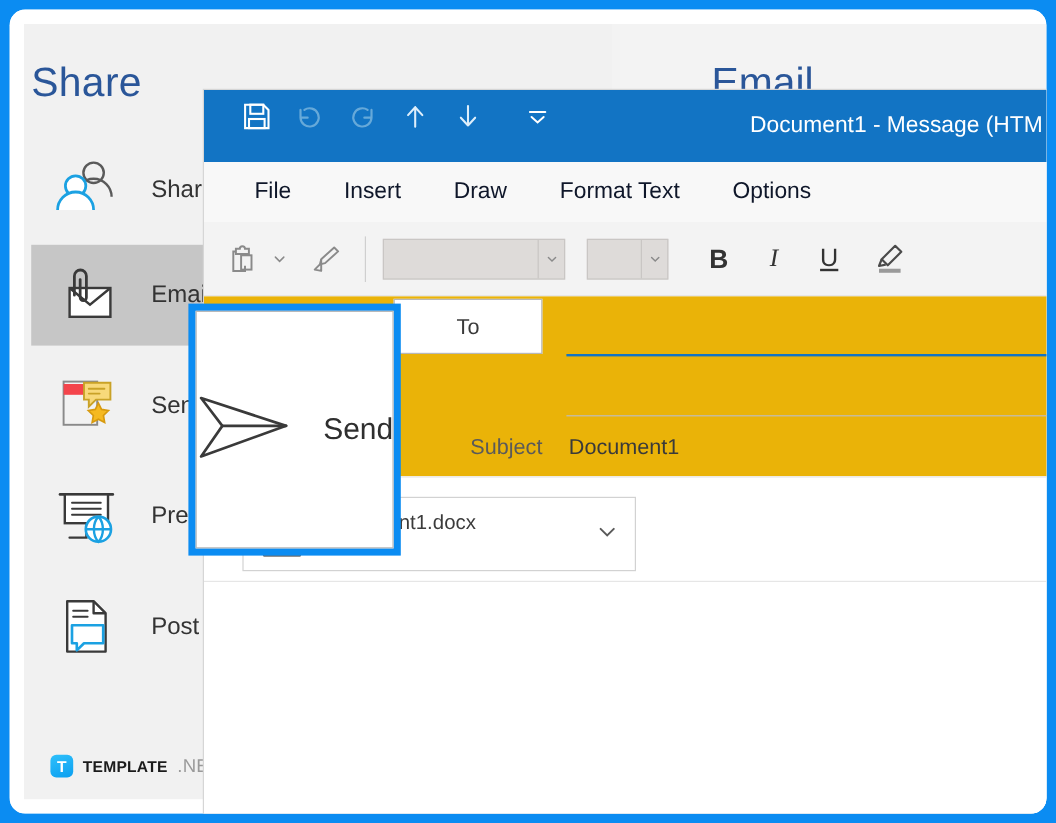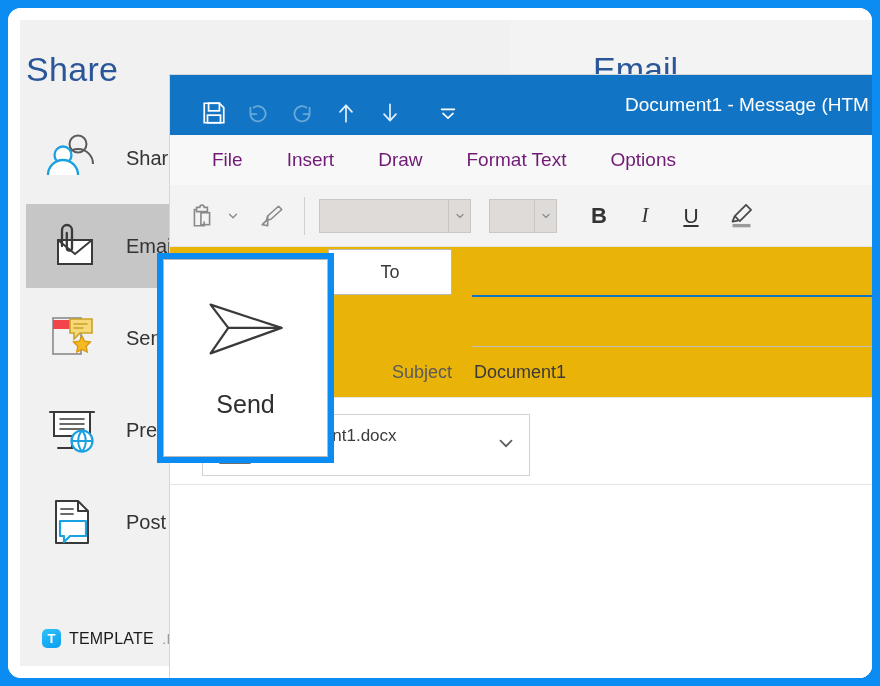--- a/index.html
+++ b/index.html
@@ -93,38 +93,38 @@
     display: flex; align-items: center; gap: 8px;
   }
   #tnet .tn-logo {
     width: 19px; height: 19px;
     border-radius: 5px;
     background: linear-gradient(160deg,#2fc0fb,#0b9ff0);
     color: #fff; font-size: 13px; font-weight: bold;
     display: flex; align-items: center; justify-content: center;
     font-family: "Liberation Sans", sans-serif;
   }
-  #tnet .tn-strong { font-size: 16px; font-weight: normal; color: #1b1b1b; letter-spacing: .2px; }
+  #tnet .tn-strong { font-size: 13px; font-weight: bold; color: #1b1b1b; letter-spacing: .2px; }
   #tnet .tn-light  { font-size: 15.5px; font-weight: normal; color: #9a9a9a; letter-spacing: .2px; }
 
   
   #outlook {
     position: absolute;
     left: 162px; top: 67px;
     width: 710px; height: 603px;
     background: #ffffff;
     box-shadow: 0 0 0 1px #d6d6d6;
     overflow: hidden;
   }
   #titlebar {
     position: relative;
     height: 60px;
     background: #1274c4;
     display: flex;
-    align-items: flex-end;
+    align-items: flex-start;
   }
   #qat { display: flex; align-items: center; gap: 0px; padding-left: 22px; }
   .qat-btn {
     width: 44px; height: 44px;
     display: flex; align-items: center; justify-content: center;
   }
   .qat-btn svg { display: block; }
   #title-text {
     position: absolute;
     left: 455px; top: 0;
@@ -143,21 +143,21 @@
     align-items: center;
     padding-left: 20px;
     gap: 0;
   }
   .tab {
     position: relative;
     padding: 0 22px;
     height: 50px;
     display: flex; align-items: center;
     font-size: 19px;
-    color: #701a75;
+    color: #0f172a;
     white-space: nowrap;
   }
   .tab.active { color: #1b1b1b; }
   .tab.active::after {
     content: "";
     position: absolute;
     left: 16px; right: 16px; bottom: 7px;
     height: 3px;
     background: #1274c4;
   }
@@ -284,21 +284,21 @@
     width: 177px; height: 210px;
     background: #0b8cf2;
     padding: 6px;
     z-index: 40;
   }
   #send-callout-inner {
     width: 100%; height: 100%;
     background: #ffffff;
     border: 1px solid #b9b9b9;
     display: flex;
-    flex-direction: column;
+    flex-direction: row;
     align-items: center;
     justify-content: center;
     gap: 26px;
   }
   #send-label {
     font-size: 25px;
     color: #2f2f2f;
   }
 
   svg { shape-rendering: geometricPrecision; }

